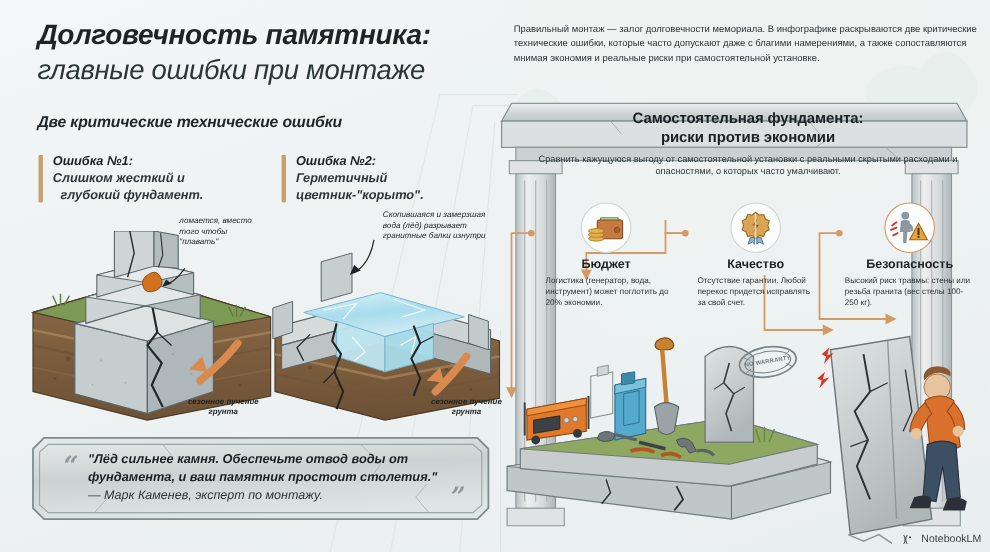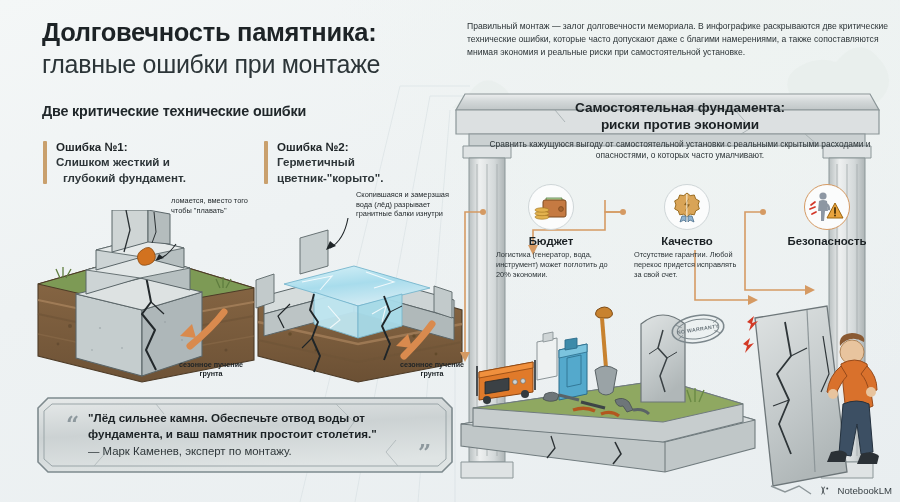--- a/index.html
+++ b/index.html
@@ -21,22 +21,22 @@
       linear-gradient(160deg, #f4f7f7 0%, #eef2f3 38%, #e9eef0 100%);
     overflow: hidden;
   }
 
   
   .bg-strokes { position: absolute; inset: 0; opacity: .5; pointer-events: none; }
 
   
   .left-col {
     position: absolute;
-    left: 16px; top: 0;
-    width: 455px; height: 464px;
+    left: 8px; top: 0;
+    width: 455px; height: 464px; font-style: italic;
   }
 
   .title-wrap { position: absolute; left: 26px; top: 18px; width: 420px; }
   .title-line1 {
     font-size: 25.5px; font-weight: bold; color: #1d2326;
     letter-spacing: -.3px; line-height: 1.16;
   }
   .title-line2 {
     font-size: 25px; font-weight: normal; color: #2c3538;
     letter-spacing: -.3px; line-height: 1.2; margin-top: 1px;
@@ -492,20 +492,21 @@
               <path d="M6 11 L2 14"></path>
                 <path d="M6 16 L1 18"></path>
                 <path d="M7 21 L3 23"></path>
             </g>
             <path d="M26 12 L34 27 L18 27 Z" fill="#e8a33d" stroke="#9c6611" stroke-width="1"></path>
             <path d="M26 17 L26 22" stroke="#4a3208" stroke-width="1.8" stroke-linecap="round"></path>
             <circle cx="26" cy="24.4" r="1" fill="#4a3208"></circle>
           </svg>
         </div>
         <div class="risk-title">Безопасность</div>
+        <div class="risk-body">Высокий риск травмы: стены или резьба гранита (вес стелы 100-250 кг).</div>
       </div>
     </div>
 
     <div class="scene">
       <svg width="445" height="206" viewBox="0 0 445 206">
         <defs>
           <linearGradient id="granite" x1="0" y1="0" x2="0.4" y2="1">
             <stop offset="0%" stop-color="#dfe3e3"></stop>
               <stop offset="60%" stop-color="#c4cacb"></stop>
             <stop offset="100%" stop-color="#b0b7b8"></stop>

